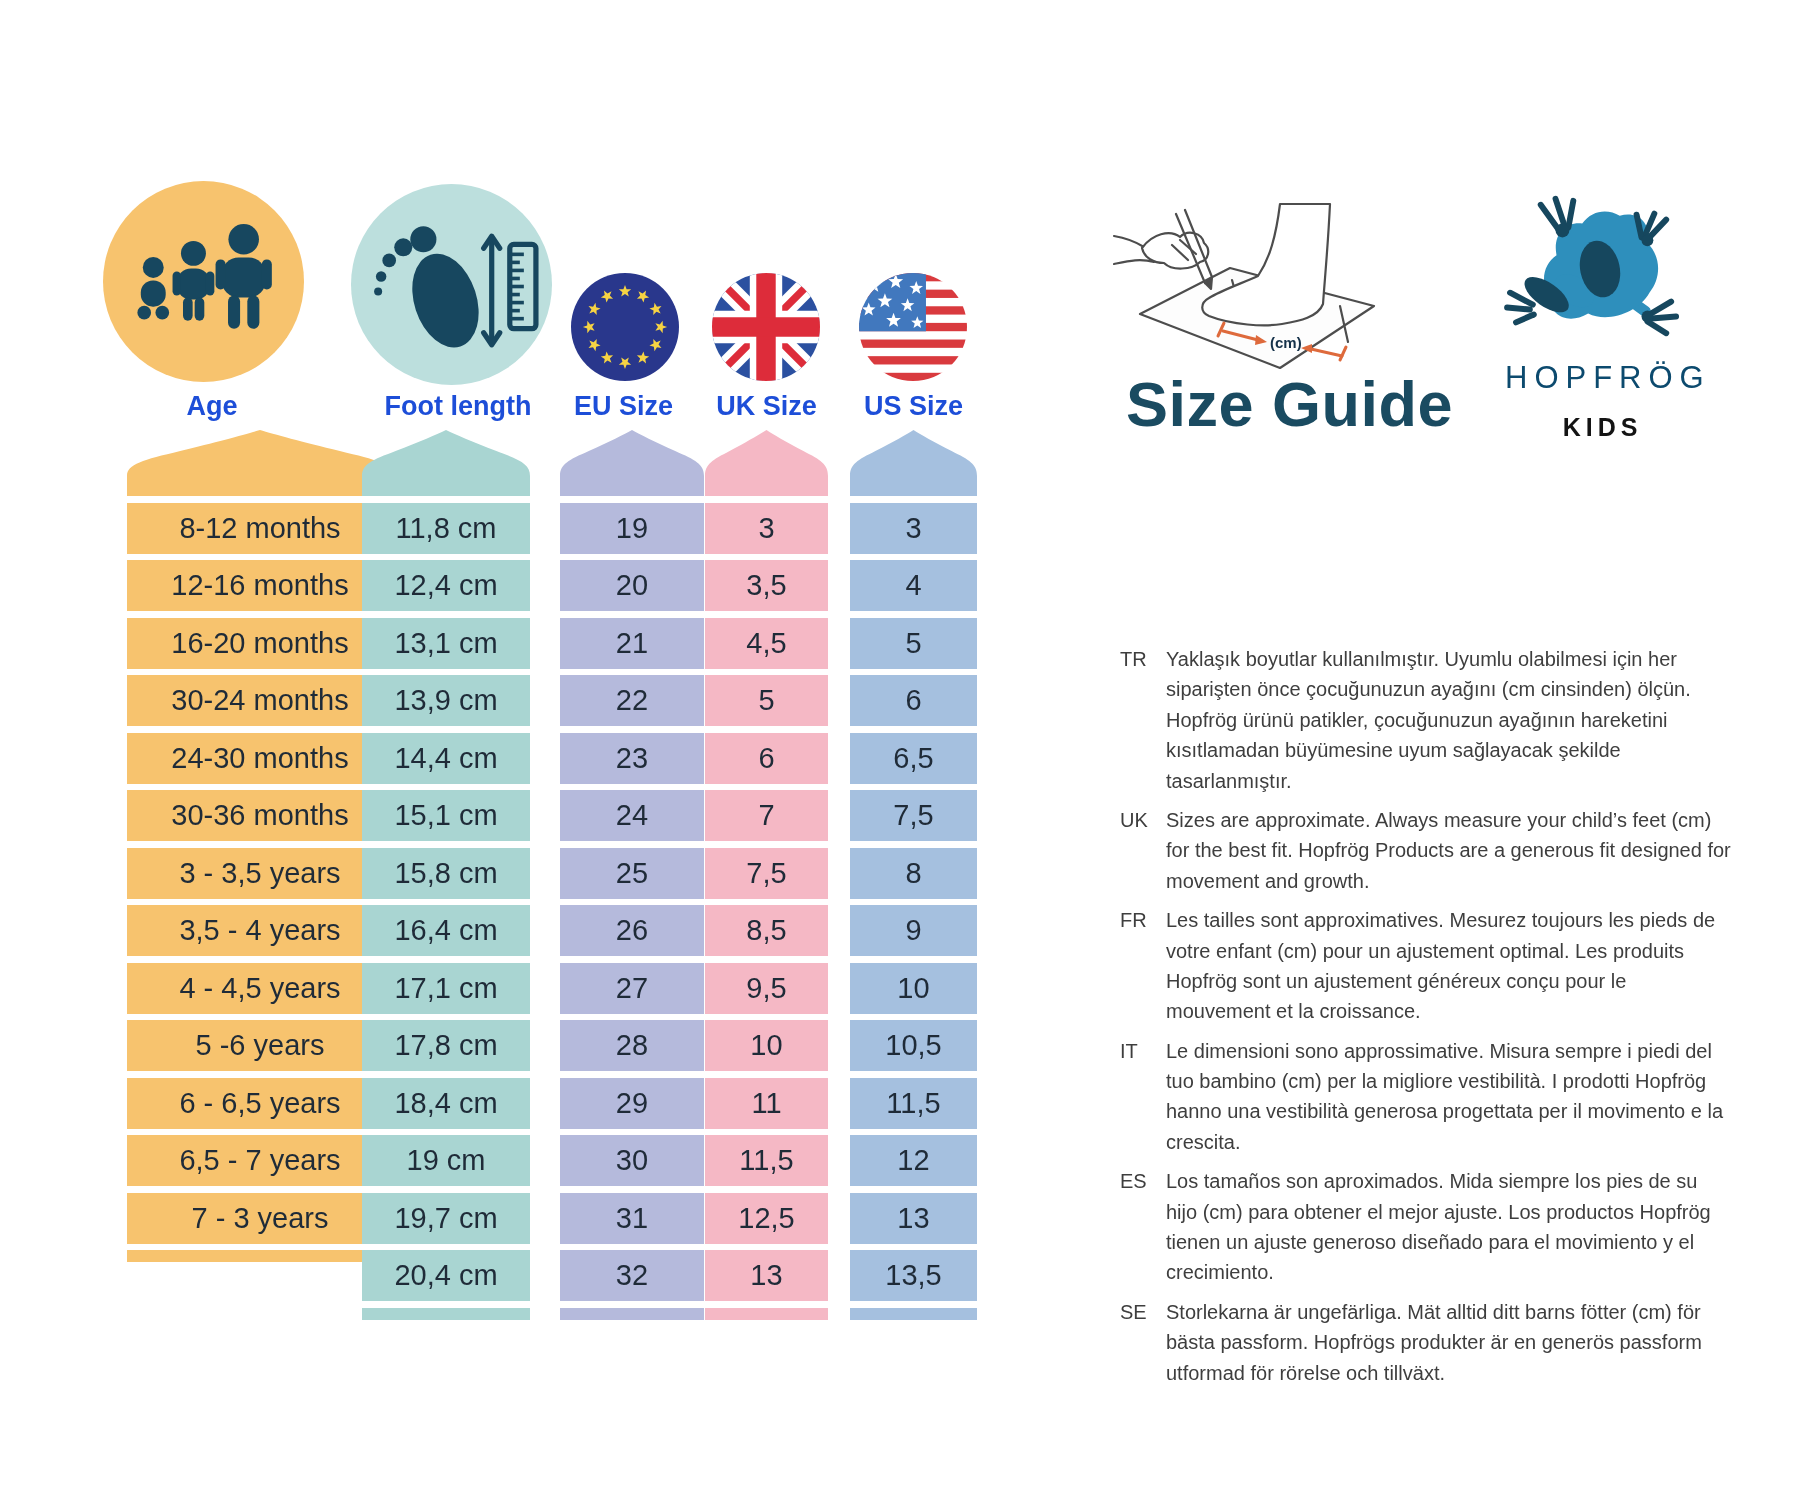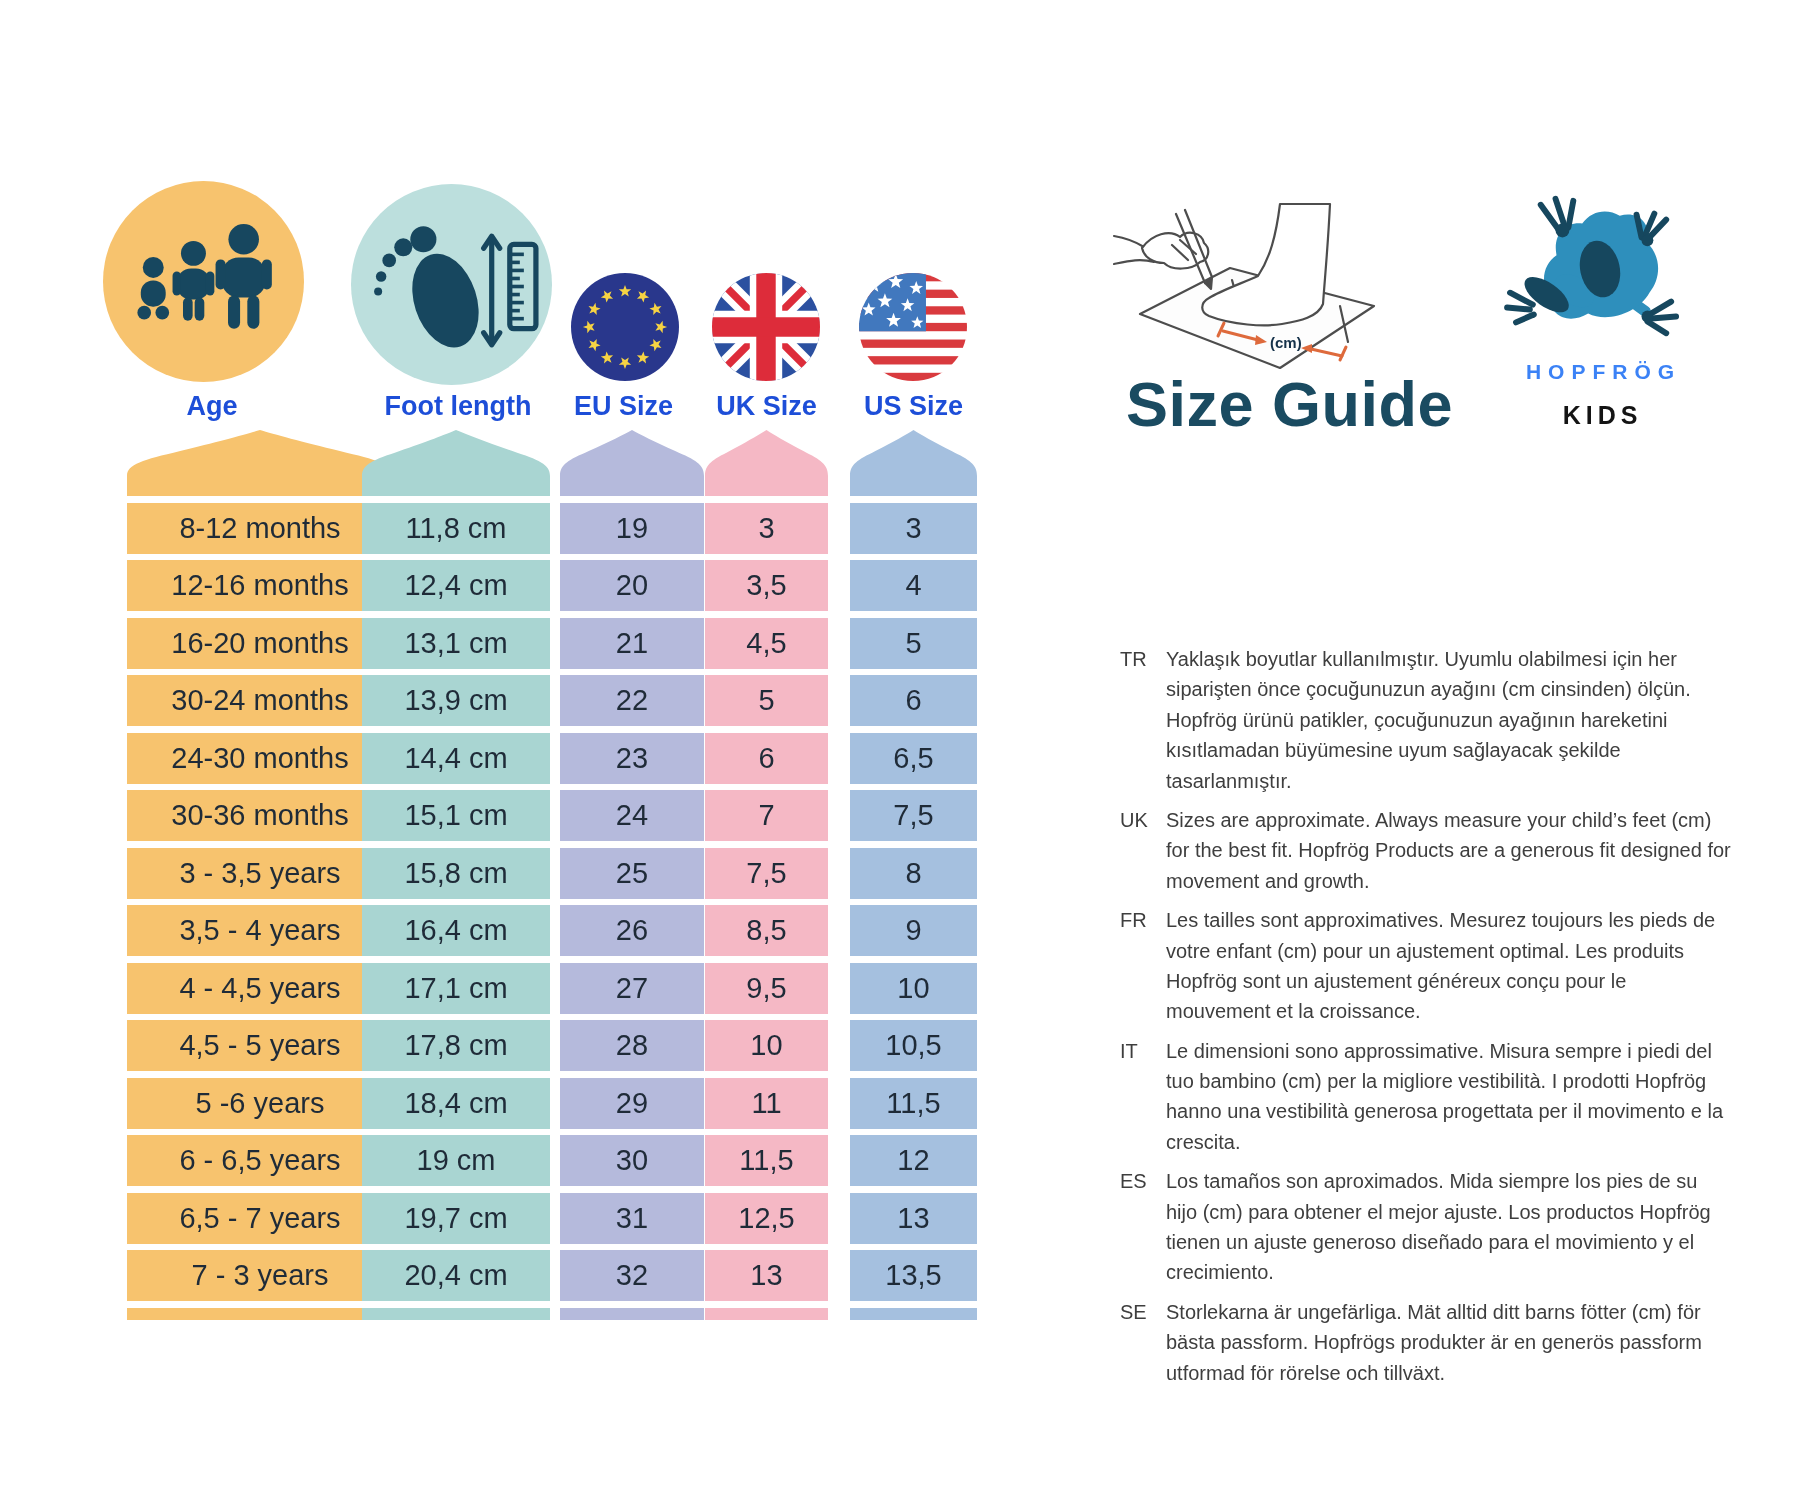--- a/index.html
+++ b/index.html
@@ -16,22 +16,22 @@
   .circle-icon svg{display:block;width:100%;height:100%;}
   .col-label{position:absolute;top:390px;height:32px;display:flex;align-items:center;
              justify-content:center;font-weight:bold;font-size:27px;color:#1d4ed8;white-space:nowrap;}
 
   
   .page-title{position:absolute;left:1126px;top:368px;font-size:63px;font-weight:bold;
               color:#1A4B61;letter-spacing:0.5px;}
   .illus{position:absolute;left:1112px;top:196px;width:290px;height:180px;}
   .logo{position:absolute;left:1498px;top:186px;width:204px;text-align:center;}
   .logo svg{display:block;width:204px;height:168px;margin:0 auto;}
-  .brand-name{display:block;margin-top:6px;font-size:21px;letter-spacing:7px;color:#3b82f6;
-              font-weight:bold;padding-left:7px;}
+  .brand-name{display:block;margin-top:6px;font-size:31px;letter-spacing:7px;color:#0c4a6e;
+              font-weight:normal;padding-left:7px;}
   .brand-sub{display:block;margin-top:17px;font-size:25px;font-weight:bold;letter-spacing:5px;
              color:#141414;padding-left:5px;}
 
   
   .notes{position:absolute;left:1120px;top:644px;width:614px;font-size:20px;line-height:1.52;
          color:#3E3E3E;}
   .note{display:grid;grid-template-columns:46px 1fr;margin-bottom:9px;}
 </style>
 </head>
 <body>
@@ -191,29 +191,28 @@
     <div class="rows">
         <div class="cell">8-12 months</div>
         <div class="cell">12-16 months</div>
         <div class="cell">16-20 months</div>
         <div class="cell">30-24 months</div>
         <div class="cell">24-30 months</div>
         <div class="cell">30-36 months</div>
         <div class="cell">3 - 3,5 years</div>
         <div class="cell">3,5 - 4 years</div>
         <div class="cell">4 - 4,5 years</div>
-        <div class="cell">4,5 - 5 years</div>
         <div class="cell">5 -6 years</div>
         <div class="cell">6 - 6,5 years</div>
         <div class="cell">6,5 - 7 years</div>
         <div class="cell">7 - 3 years</div>
       </div>
     <div class="sliver"></div>
   </div>
-  <div class="col" style="left: 362px; width: 188px; --c: #A9D5D2;">
+  <div class="col" style="left: 362px; width: 168px; --c: #A9D5D2;">
     <svg class="arch" viewBox="0 0 100 66" preserveAspectRatio="none">
         <use href="#arch-path" fill="currentColor"></use>
       </svg>
     <div class="rows">
         <div class="cell">11,8 cm</div>
         <div class="cell">12,4 cm</div>
         <div class="cell">13,1 cm</div>
         <div class="cell">13,9 cm</div>
         <div class="cell">14,4 cm</div>
         <div class="cell">15,1 cm</div>

